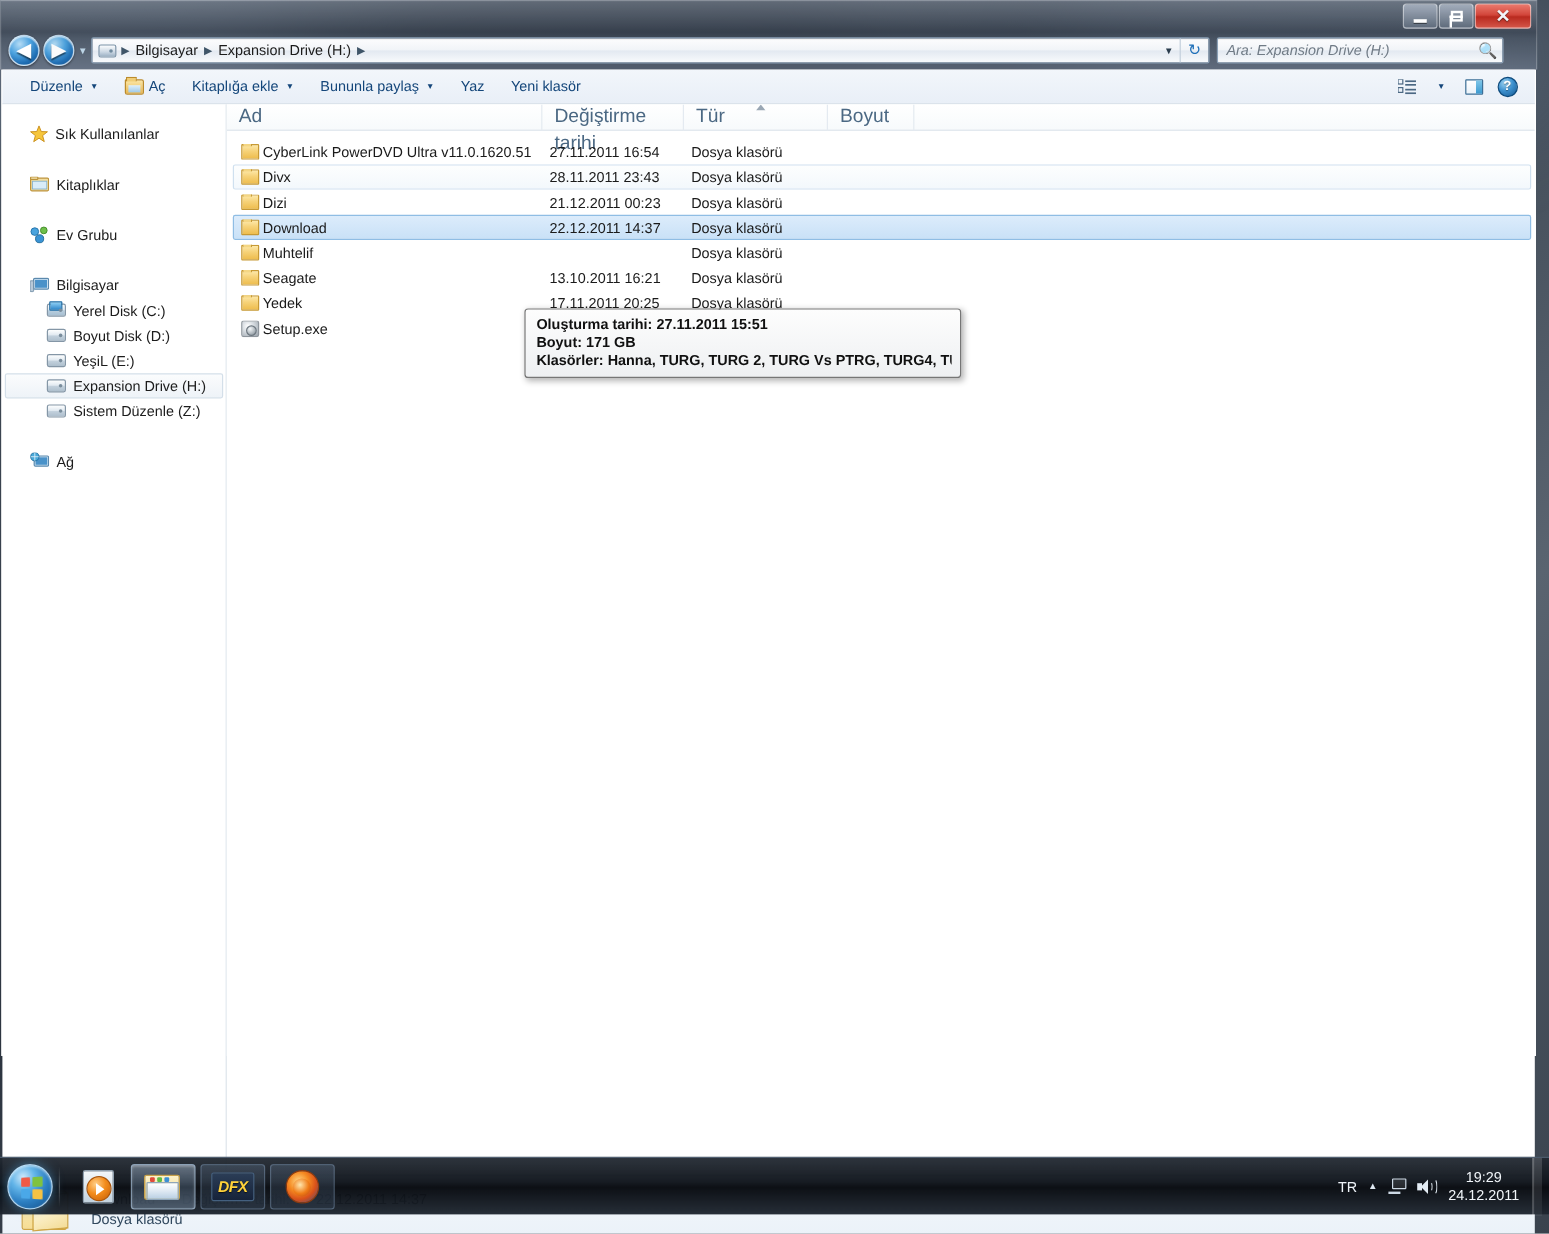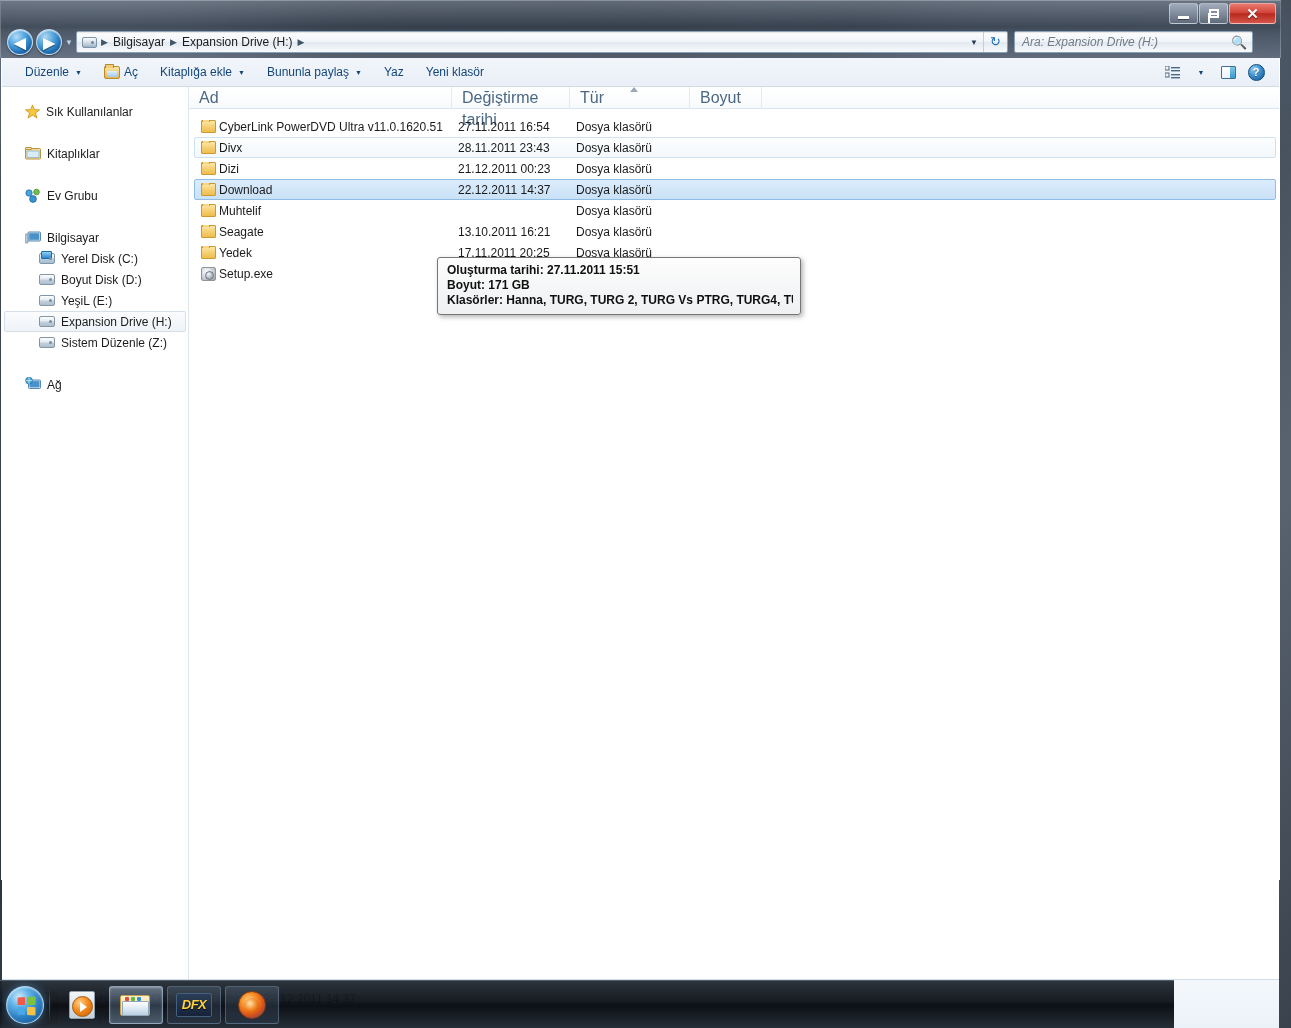--- a/index.html
+++ b/index.html
@@ -298,21 +298,21 @@
   }
   .det-text { display: flex; flex-direction: column; gap: 3px; }
   .det-line1 { display: flex; align-items: baseline; gap: 22px; }
   .det-name { font-size: 12px; color: #101010; font-weight: normal; }
   .det-meta-label { font-size: 12px; color: #31485e; }
   .det-meta-val { font-size: 12px; color: #101010; }
   .det-sub { font-size: 12px; color: #31485e; }
 
   
   .taskbar {
-    position: absolute; left: 0; bottom: 0; width: 1174px; height: 48px;
+    position: absolute; left: 0; bottom: 16px; width: 1291px; height: 48px;
     background: linear-gradient(180deg, rgba(34,41,50,.95) 0%, rgba(16,21,28,.97) 42%,
                 rgba(8,11,16,.98) 52%, rgba(30,38,48,.96) 100%);
     border-top: 1px solid rgba(150,175,205,.38);
     display: flex; align-items: center;
   }
   .start-orb {
     width: 38px; height: 38px; margin-left: 6px; border-radius: 50%;
     background: radial-gradient(circle at 34% 28%, #cfe9fb 0%, #62b4e8 28%, #2c7fc2 58%, #0f4a83 100%);
     border: 1px solid rgba(210,235,252,.8);
     box-shadow: 0 0 10px rgba(90,175,235,.55), inset 0 1px 2px rgba(255,255,255,.55);
@@ -761,13 +761,32 @@
   </div>
 
   <div class="tb-app running">
     <span class="dfx-ico">DFX</span>
   </div>
 
   <div class="tb-app running">
     <span class="ff-ico"></span>
   </div>
 
+  <div class="tray">
+    <span class="tray-lang">TR</span>
+    <span class="tray-up">▲</span>
+    <span class="tray-net">
+      <span class="mon"></span>
+        <span class="base"></span>
+    </span>
+    <span class="tray-vol">
+      <span class="spk"></span>
+        <span class="cone"></span>
+        <span class="w1"></span>
+        <span class="w2"></span>
+    </span>
+    <div class="tray-clock">
+      <div>19:29</div>
+      <div>24.12.2011</div>
+    </div>
+    <div class="show-desktop"></div>
+  </div>
 </div>
 
 </body></html>

